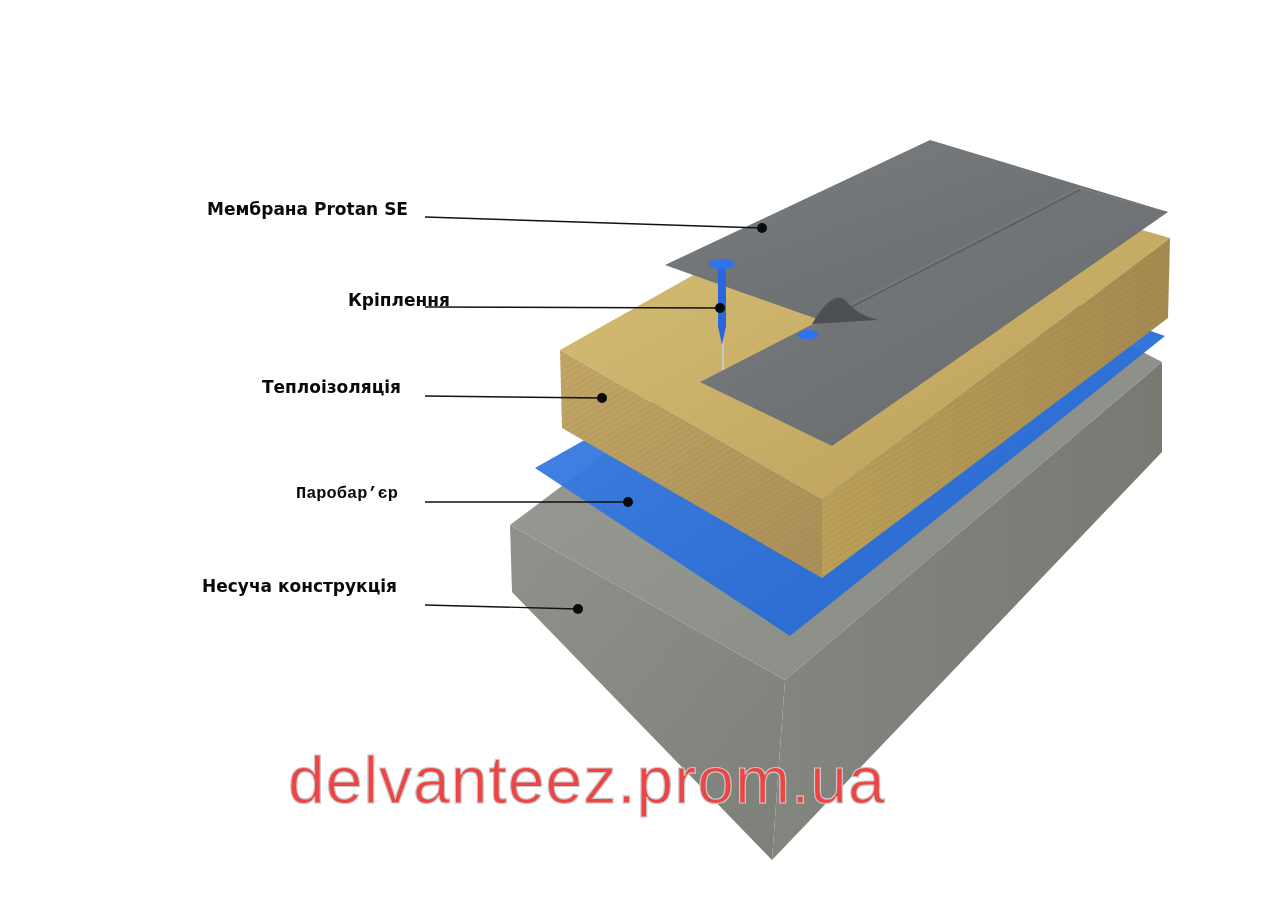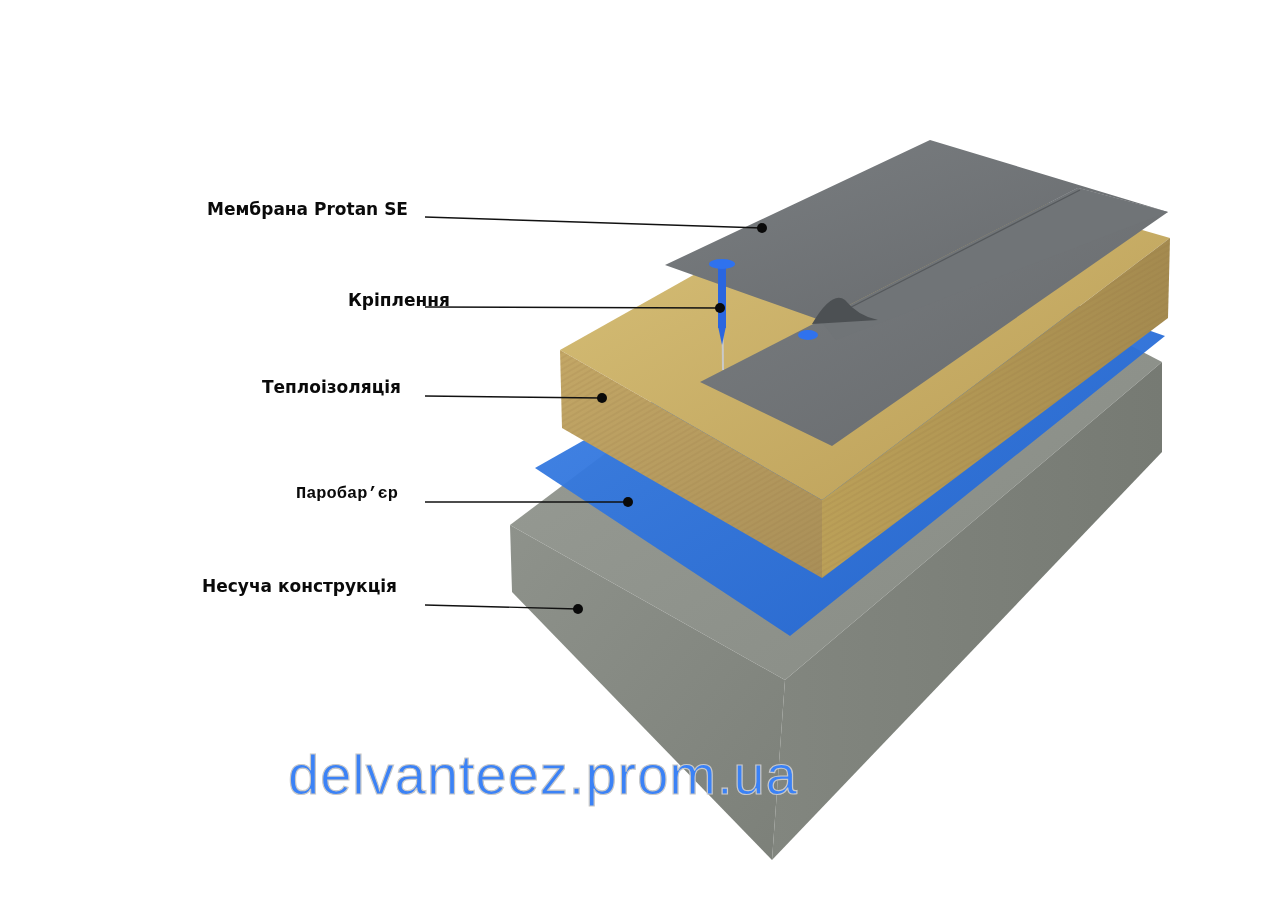--- a/index.html
+++ b/index.html
@@ -1,19 +1,19 @@
 <!DOCTYPE html>
 <html><head>
 <meta charset="utf-8">
 <style>
   html, body { margin:0; padding:0; background:#ffffff; }
   body { width:1280px; height:904px; position:relative; overflow:hidden; font-family:"Liberation Sans", sans-serif; }
   .label { position:absolute; font-family:"DejaVu Sans", sans-serif; font-weight:bold; font-size:17px; color:#0a0a0a; white-space:nowrap; letter-spacing:0px; text-align:right; }
   svg.scene { position:absolute; left:0; top:0; }
-  .watermark { position:absolute; left:288px; top:742px; font-family:"Liberation Sans", sans-serif; font-size:56px; color:#3b82f6; -webkit-text-stroke:1.2px #c8c8c8; letter-spacing:1px; white-space:nowrap; }
+  .watermark { position:absolute; left:288px; top:742px; font-family:"Liberation Sans", sans-serif; font-size:66px; color:#ef4444; -webkit-text-stroke:1.2px #c8c8c8; letter-spacing:1px; white-space:nowrap; }
 </style>
 </head>
 <body>
 
 <svg class="scene" width="1280" height="904" viewBox="0 0 1280 904">
   <defs>
     <linearGradient id="concTop" x1="0" y1="0" x2="1" y2="1">
       <stop offset="0" stop-color="#9a9e97"></stop>
         <stop offset="1" stop-color="#868a83"></stop>
     </linearGradient>

